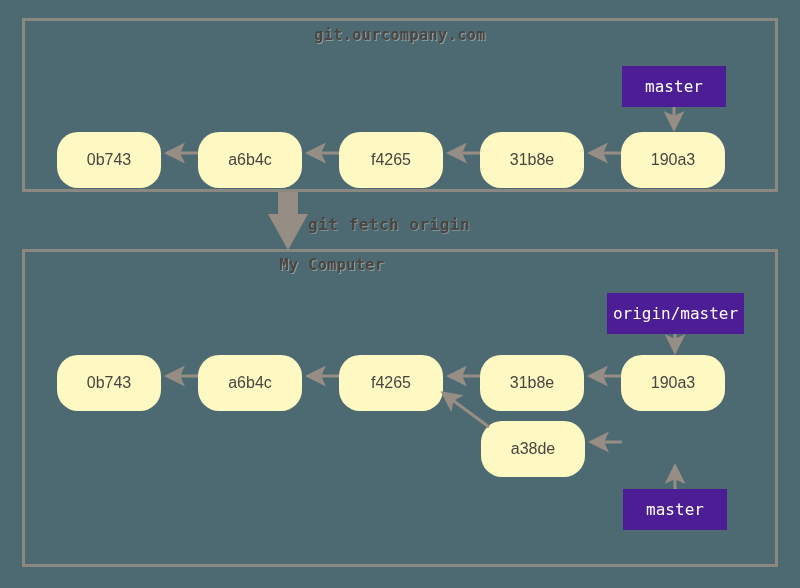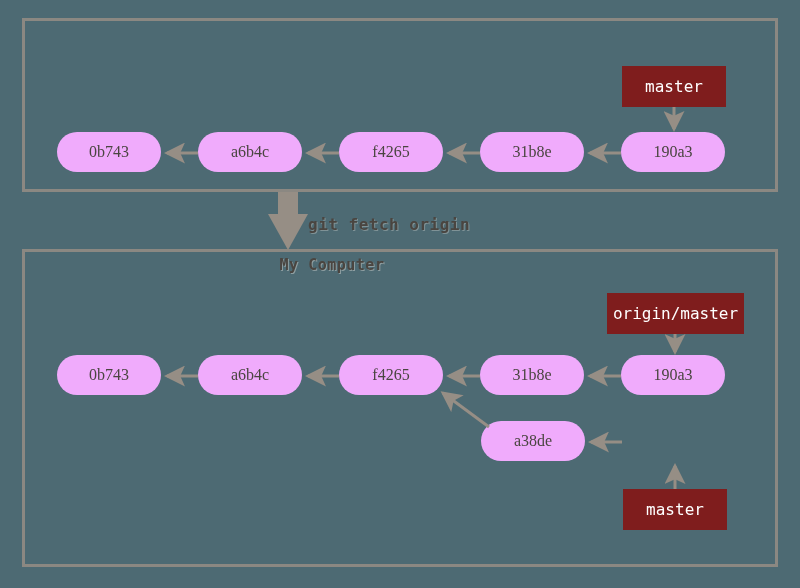--- a/index.html
+++ b/index.html
@@ -27,34 +27,34 @@
     color: #4a4540;
     font-family: "DejaVu Sans Mono", "Liberation Mono", monospace;
     font-weight: bold;
     font-size: 15px;
     letter-spacing: 0.5px;
     text-shadow: 1px 1px 0 rgba(220,220,215,0.45);
   }
   .commit {
     position: absolute;
     width: 104px;
-    height: 40px;
-    background: #f0abfc;
+    height: 56px;
+    background: #fef9c3;
     border-radius: 21px;
     color: #4a4540;
-    font-family: Liberation Serif, serif;
+    font-family: Liberation Sans, sans-serif;
     font-size: 16px;
     display: flex;
     align-items: center;
     justify-content: center;
     box-sizing: border-box;
   }
   .branch {
     position: absolute;
-    background: #7f1d1d;
+    background: #4c1d95;
     color: #ffffff;
     font-family: "DejaVu Sans Mono", "Liberation Mono", monospace;
     font-size: 16px;
     display: flex;
     align-items: center;
     justify-content: center;
     box-sizing: border-box;
   }
   .cmd-label {
     position: absolute;
@@ -74,20 +74,21 @@
     height: 588px;
     pointer-events: none;
   }
 </style>
 </head>
 <body>
 
 <div id="canvas">
 
   <div class="panel" style="left:22px; top:18px; width:756px; height:174px;"></div>
+  <div class="panel-title" style="left:22px; top:26px; width:756px;">git.ourcompany.com</div>
 
   <div class="commit" style="left:57px; top:132px;">0b743</div>
   <div class="commit" style="left:198px; top:132px;">a6b4c</div>
   <div class="commit" style="left:339px; top:132px;">f4265</div>
   <div class="commit" style="left:480px; top:132px;">31b8e</div>
   <div class="commit" style="left:621px; top:132px;">190a3</div>
 
   <div class="branch" style="left:622px; top:66px; width:104px; height:41px;">master</div>
 
   <div class="cmd-label" style="left:308px; top:215px;">git fetch origin</div>

